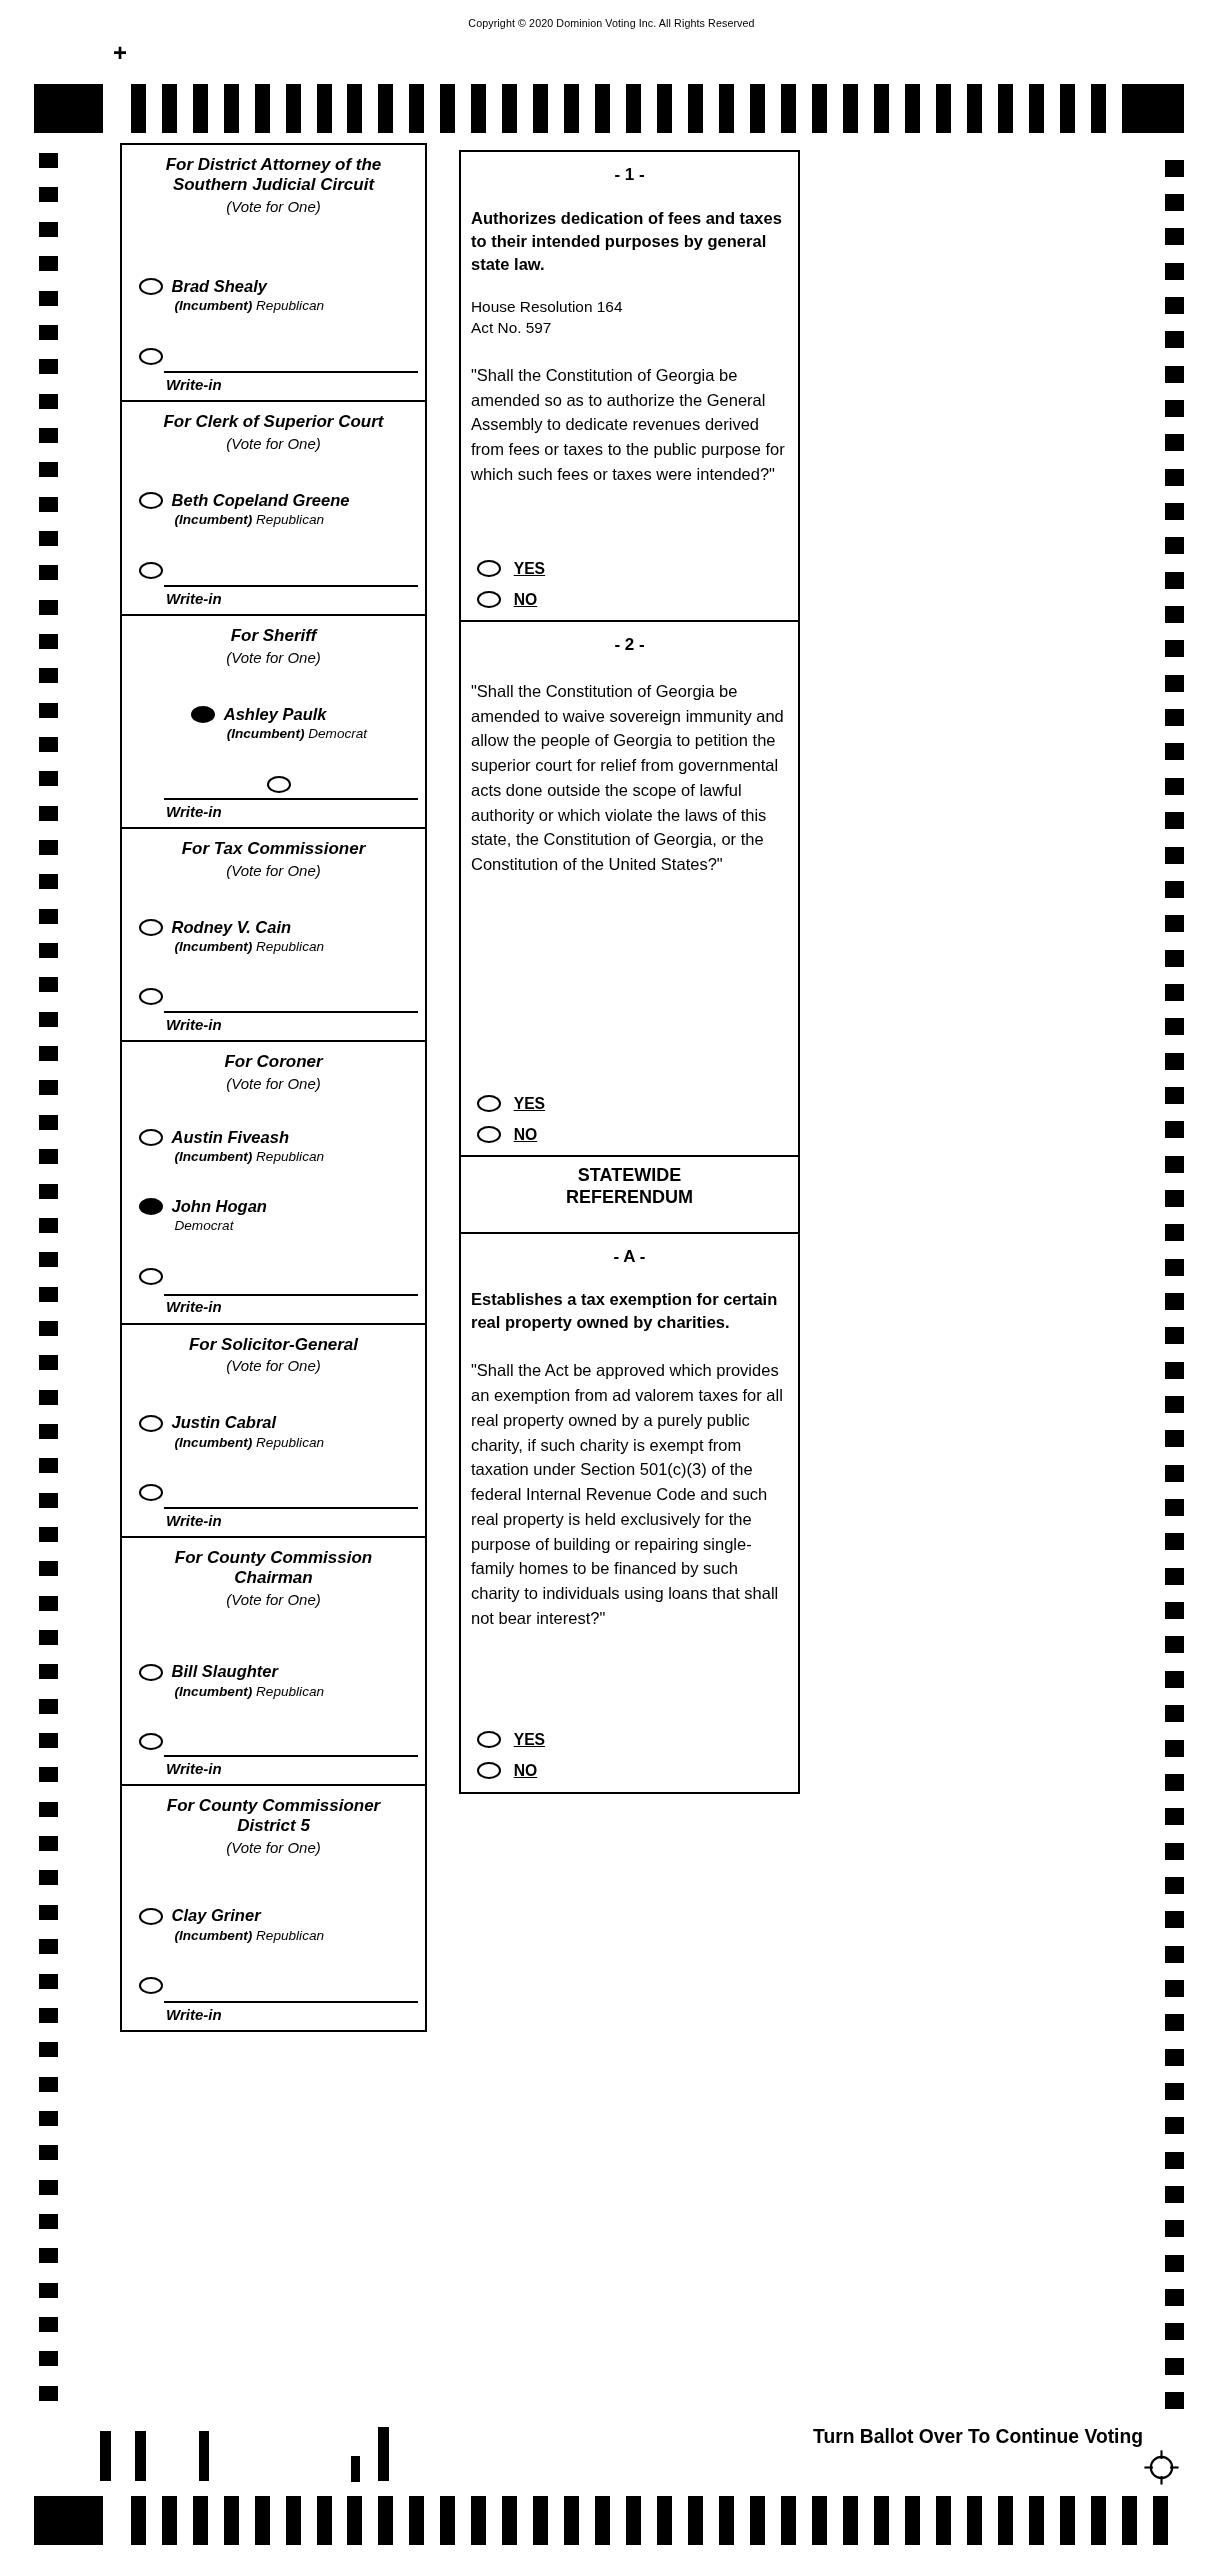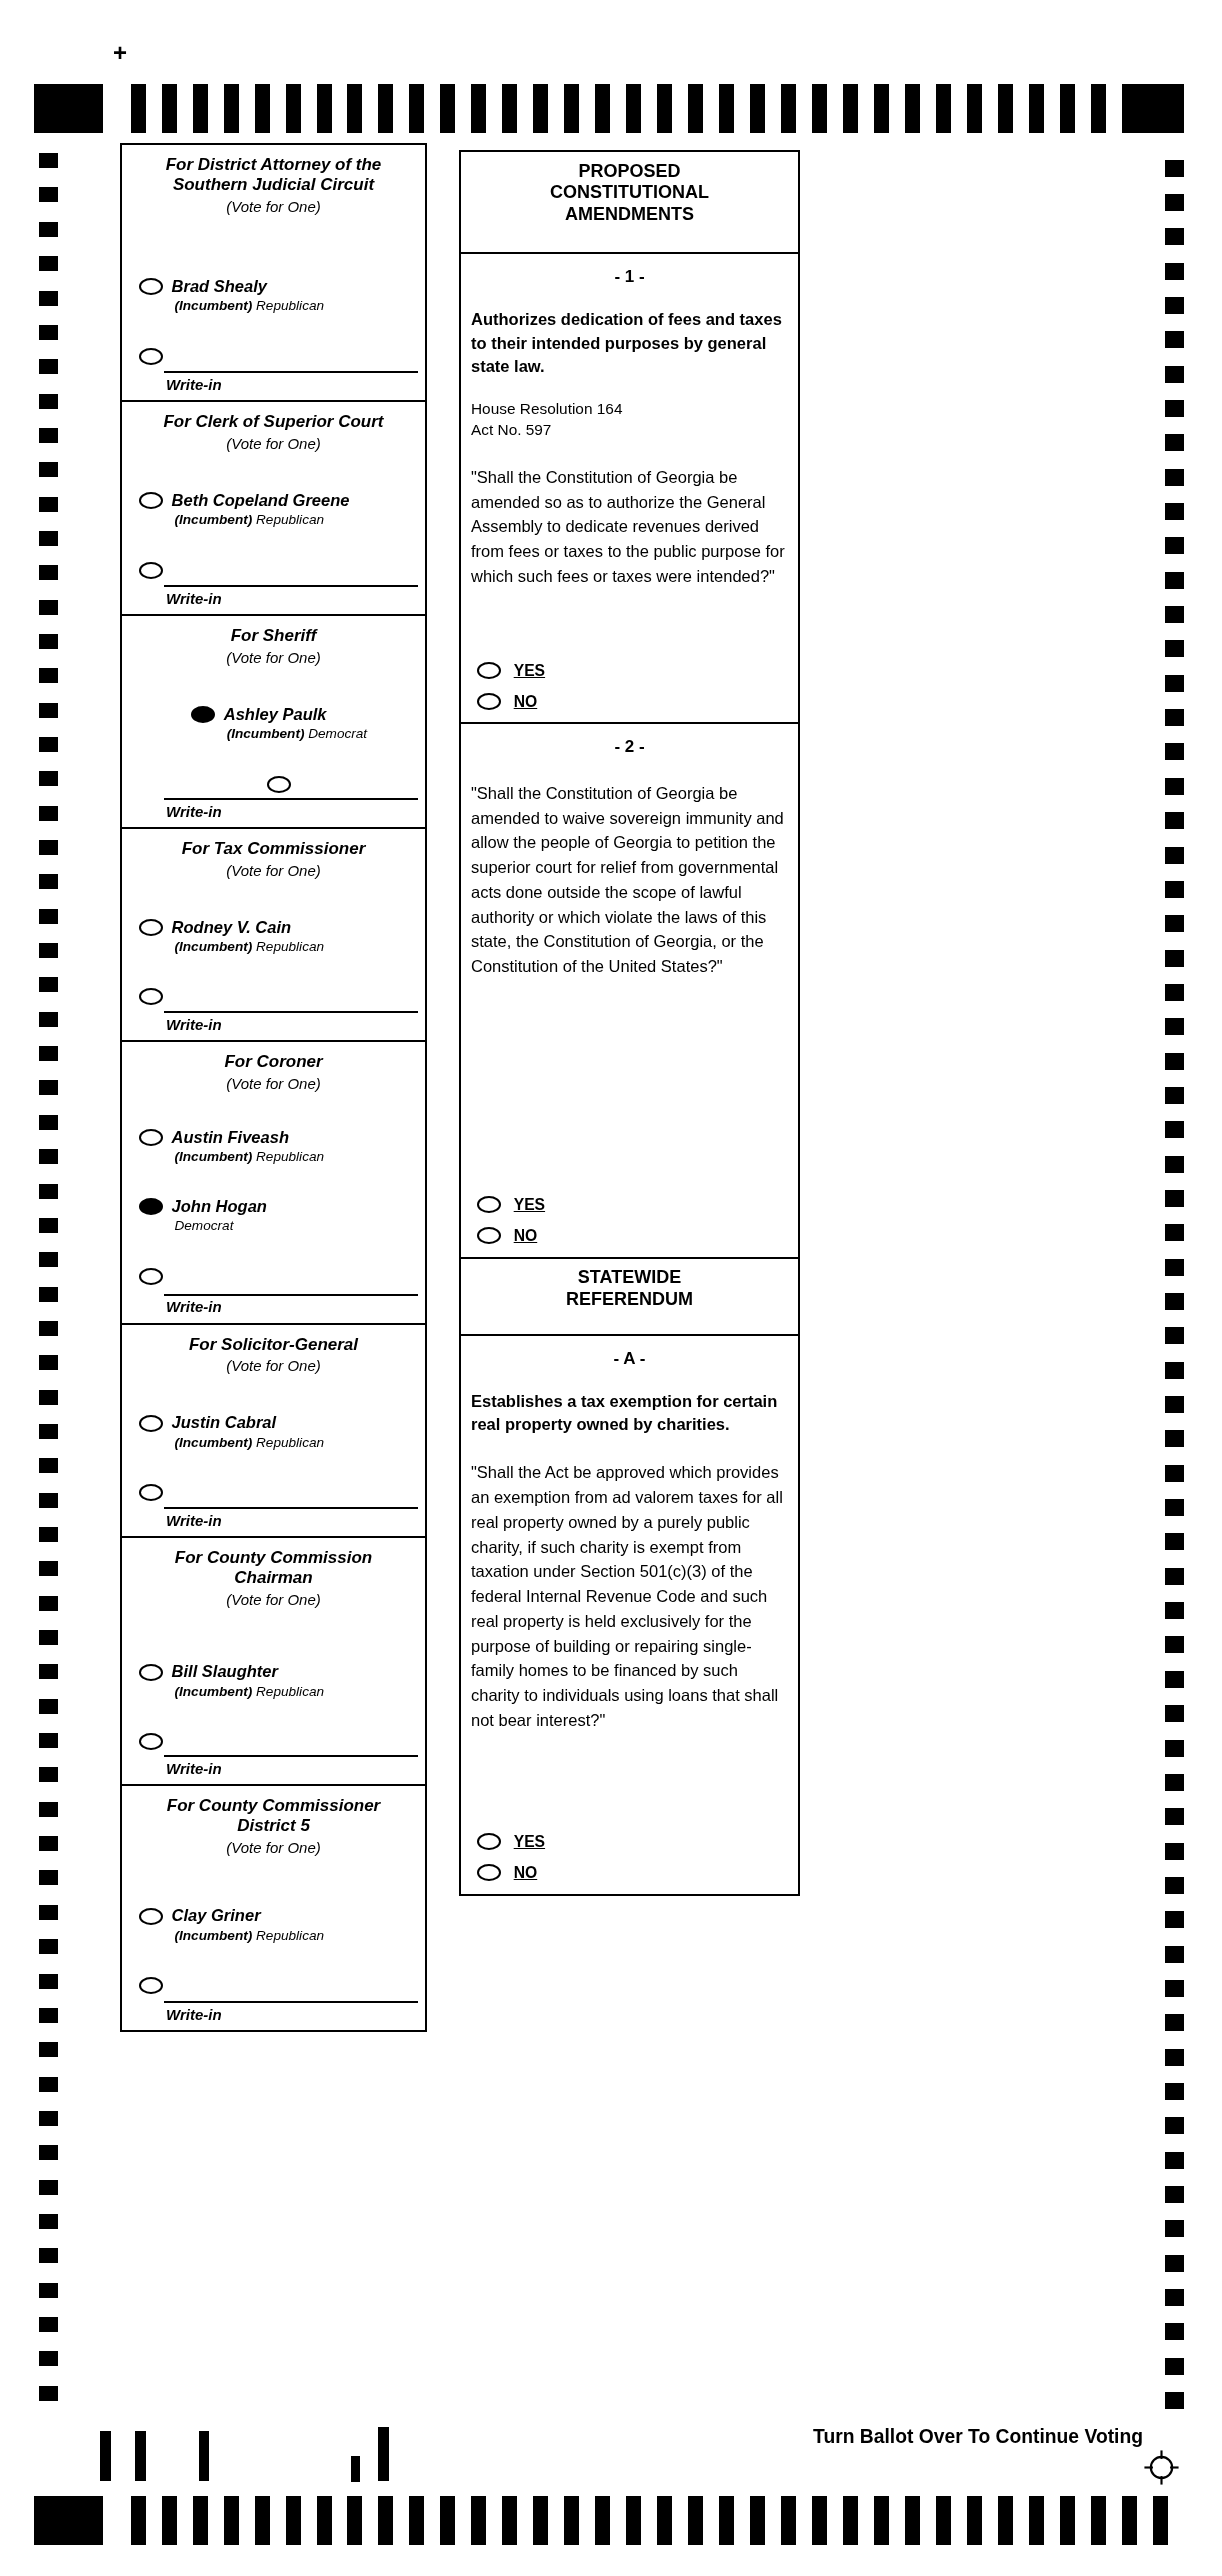--- a/index.html
+++ b/index.html
@@ -58,20 +58,21 @@
   .stub-num{position:absolute;left:389px;top:2431px;font-size:10.7px;font-weight:bold;
     transform:rotate(90deg);transform-origin:left top;}
   .footer-note{position:absolute;top:2426px;left:0;width:1143px;text-align:right;
     font-size:19.3px;font-weight:bold;}
   .crosshair{position:absolute;left:1143px;top:2449px;}
 </style>
 </head>
 <body>
 
 <div class="page">
+  <div class="copyright">Copyright © 2020 Dominion Voting Inc. All Rights Reserved</div>
   <div class="plus-mark">+</div>
 
   <div class="band band-top" id="band-top">
       <div class="block" style="left: 0px; width: 69px;"></div>
       <div class="bar" style="left: 97px;"></div>
       <div class="bar" style="left: 128px;"></div>
       <div class="bar" style="left: 159px;"></div>
       <div class="bar" style="left: 190px;"></div>
       <div class="bar" style="left: 221px;"></div>
       <div class="bar" style="left: 252px;"></div>
@@ -417,23 +418,20 @@
     <span class="oval"></span>
   </div>
 </div>
     <div class="writein">
       <div class="wi-line"></div>
       <div class="wi-label">Write-in</div>
     </div>
   </section>
 </div>
   <div class="measure-col" id="measure-col">
-  <section class="box mhead" style="height: 104px;">
-    <h2>PROPOSED CONSTITUTIONAL AMENDMENTS</h2>
-  </section>
 
   <section class="box measure" style="height: 472px;">
     <div class="m-label">- 1 -</div>
     <div class="m-summary">Authorizes dedication of fees and taxes to their intended purposes by general state law.</div>
     <div class="m-refs">
           <div class="m-ref">House Resolution 164</div>
           <div class="m-ref">Act No. 597</div>
         </div>
     <div class="m-question">"Shall the Constitution of Georgia be amended so as to authorize the General Assembly to dedicate revenues derived from fees or taxes to the public purpose for which such fees or taxes were intended?"</div>
     <div class="m-options">

